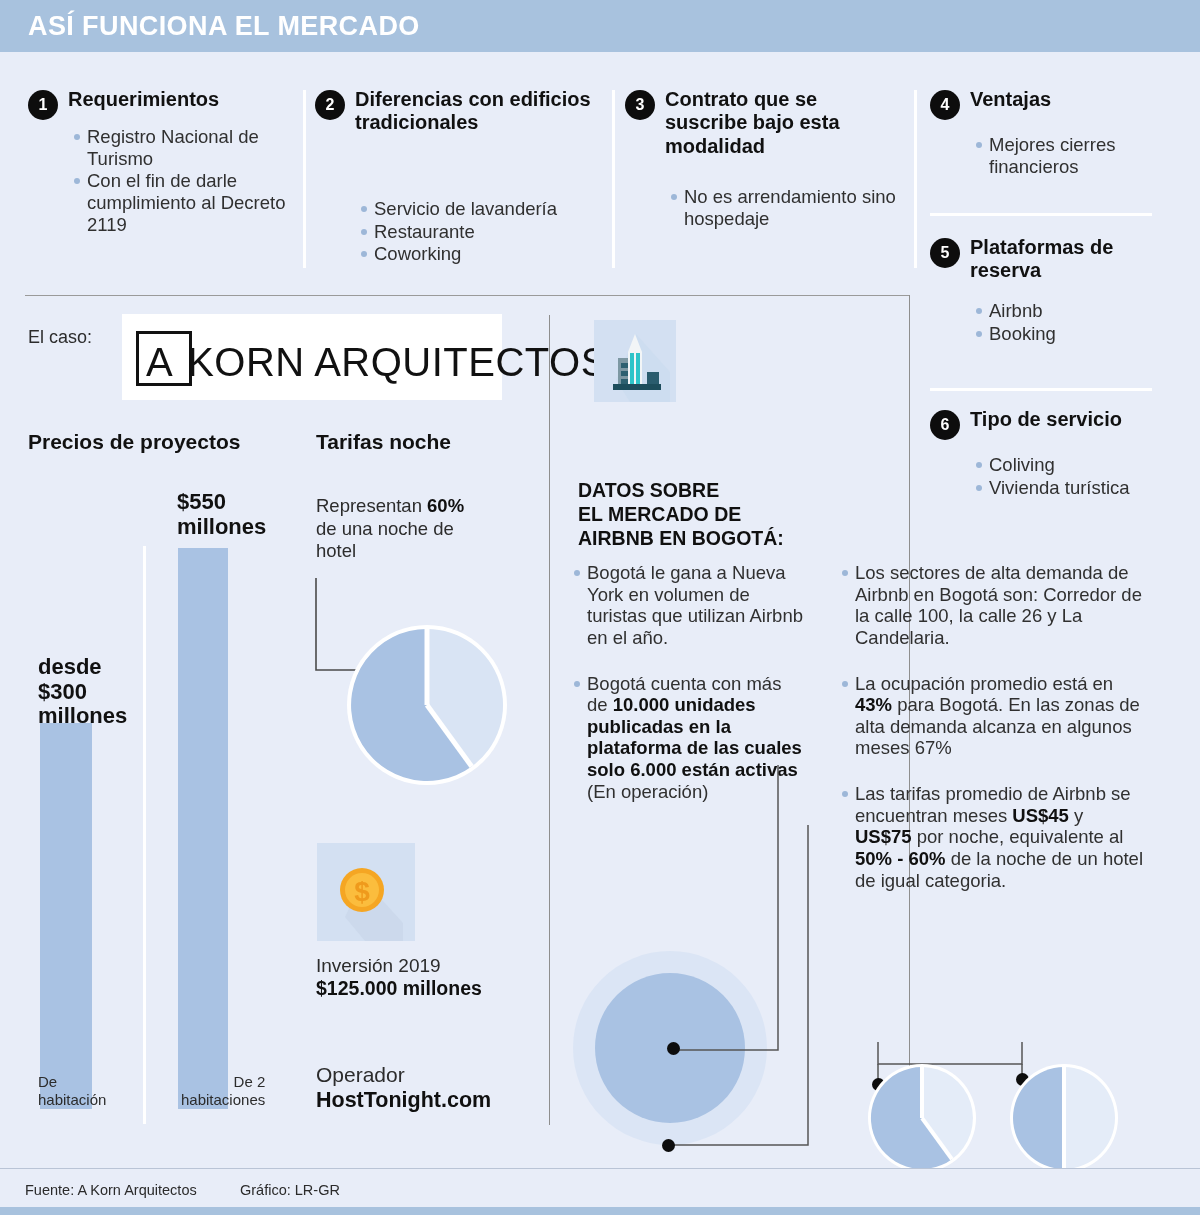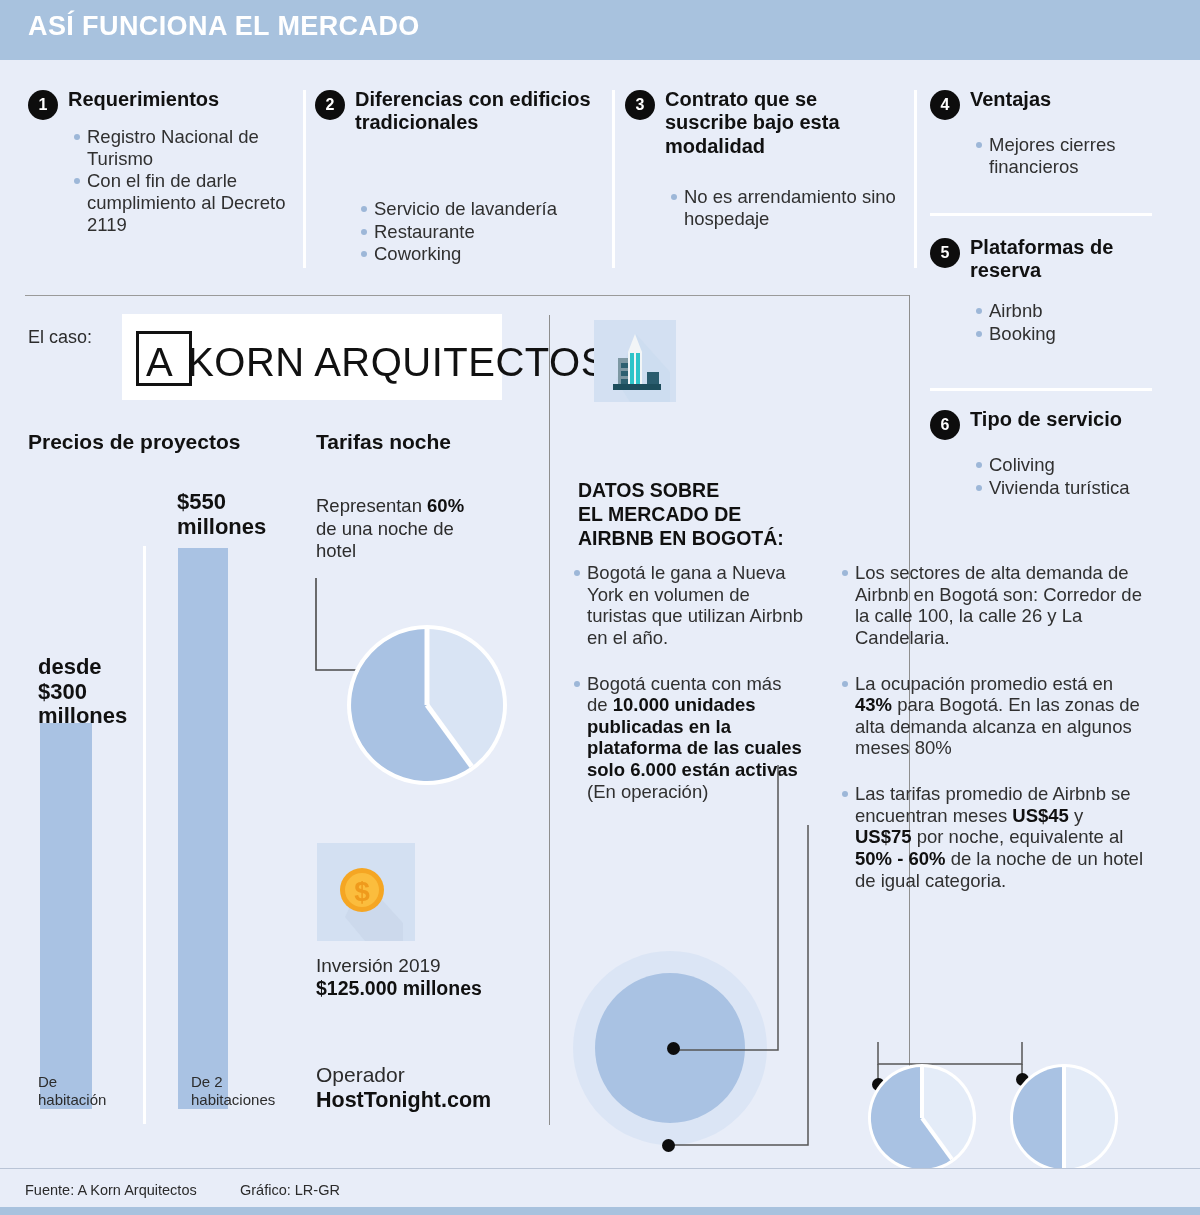--- a/index.html
+++ b/index.html
@@ -9,21 +9,21 @@
     font-family:"Liberation Sans", sans-serif;
     background:#e8edf8;
     position:relative;
     overflow:hidden;
     color:#1b1b1b;
   }
   .page{ position:absolute; inset:0; background:#e8edf8; }
 
   
   .header{
-    position:absolute; left:0; top:0; width:1200px; height:60px;
+    position:absolute; left:0; top:0; width:1200px; height:52px;
     background:#a8c2de;
   }
   .header-title{
     position:absolute; left:28px; top:11px;
     font-size:27px; font-weight:bold; letter-spacing:.4px;
     color:#ffffff;
   }
 
   
   .numbox{ position:absolute; }
@@ -186,21 +186,21 @@
   <div class="bar-val" style="left:38px; top:655px; white-space:pre-line;">desde
 $300
 millones</div>
   <div class="bar" style="left:40px; top:723px; width:52px; height:386px;"></div>
   <div class="bar-cat" style="left:38px; top:1073px; white-space:pre-line;">De
 habitación</div>
 
   <div class="bar-val" style="left:177px; top:490px; white-space:pre-line;">$550
 millones</div>
   <div class="bar" style="left:178px; top:548px; width:50px; height:561px;"></div>
-  <div class="bar-cat" style="left:191px; top:1073px; white-space:pre-line;">De 2
+  <div class="bar-cat" style="left:181px; top:1073px; white-space:pre-line;text-align:right;">De 2
 habitaciones</div>
 
   <div class="vline-white" style="left:143px; top:546px; height:578px;"></div>
 
   <div class="sec-title" style="left:316px; top:430px;">Tarifas noche</div>
 
   <div class="small-note" style="left:316px; top:495px; width:160px; font-size:18.5px; line-height:1.22;">
     <span>Representan </span><b>60%</b><span> de una noche de hotel</span>
   </div>
 
@@ -264,21 +264,21 @@
   <svg class="leader" style="left:668px; top:765px;" width="160" height="390" viewBox="0 0 160 390">
     <path d="M110,0 L110,285 L5,285" fill="none" stroke="#555" stroke-width="1.5"></path>
     <path d="M140,60 L140,380 L-40,380" fill="none" stroke="#555" stroke-width="1.5"></path>
   </svg>
   <div class="dot" style="left:667px; top:1042px;"></div>
   <div class="dot" style="left:662px; top:1139px;"></div>
 
   <ul class="blist" style="position:absolute; left:840px; top:562px; width:305px;">
     <li style="margin-bottom:24px;">Los sectores de alta demanda de Airbnb en Bogotá son: Corredor de la calle 100, la calle 26 y La Candelaria.</li>
     <li style="margin-bottom:24px;">
-      <span>La ocupación promedio está en </span><b>43%</b><span> para Bogotá. En las zonas de alta demanda alcanza en algunos meses 80%</span>
+      <span>La ocupación promedio está en </span><b>43%</b><span> para Bogotá. En las zonas de alta demanda alcanza en algunos meses 67%</span>
     </li>
     <li>
       <span>Las tarifas promedio de Airbnb se encuentran meses </span><b>US$45</b><span> y </span><b>US$75</b><span> por noche, equivalente al </span><b>50% - 60%</b><span> de la noche de un hotel de igual categoria.</span>
     </li>
   </ul>
 
   <svg class="leader" style="left:870px; top:1040px;" width="190" height="50" viewBox="0 0 190 50">
     <path d="M8,2 L8,24 L152,24 L152,2" fill="none" stroke="#555" stroke-width="1.5"></path>
     <line x1="8" y1="24" x2="8" y2="42" stroke="#555" stroke-width="1.5"></line>
     <line x1="152" y1="24" x2="152" y2="42" stroke="#555" stroke-width="1.5"></line>

